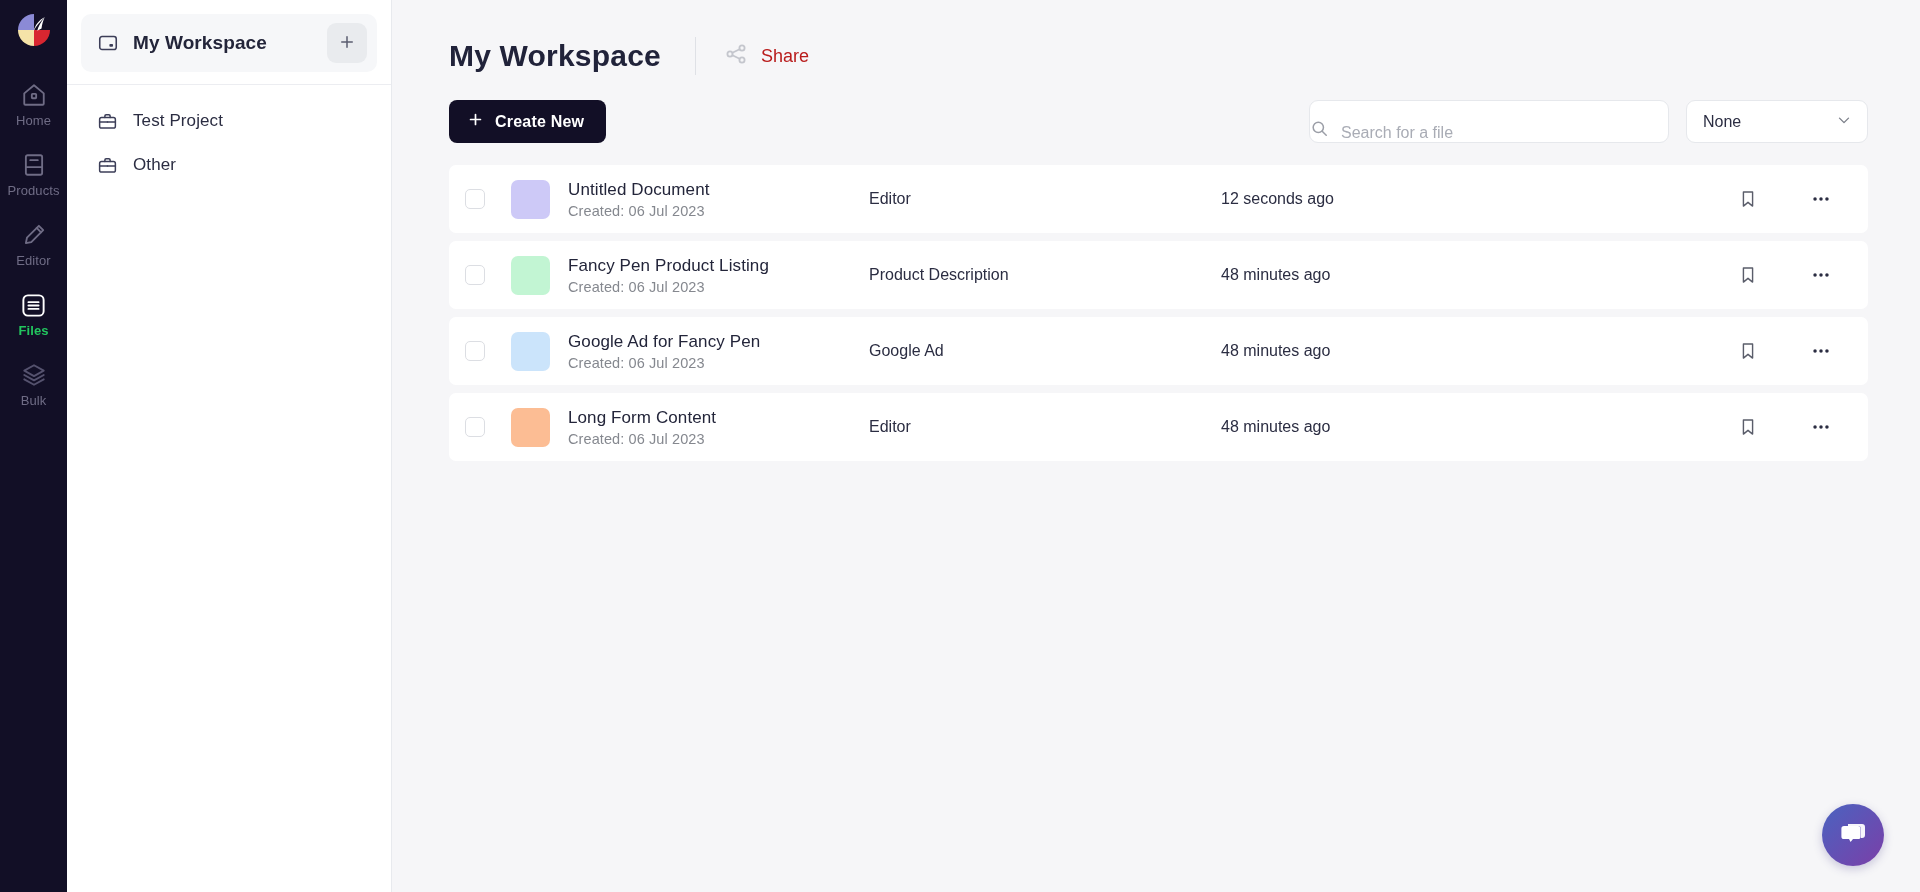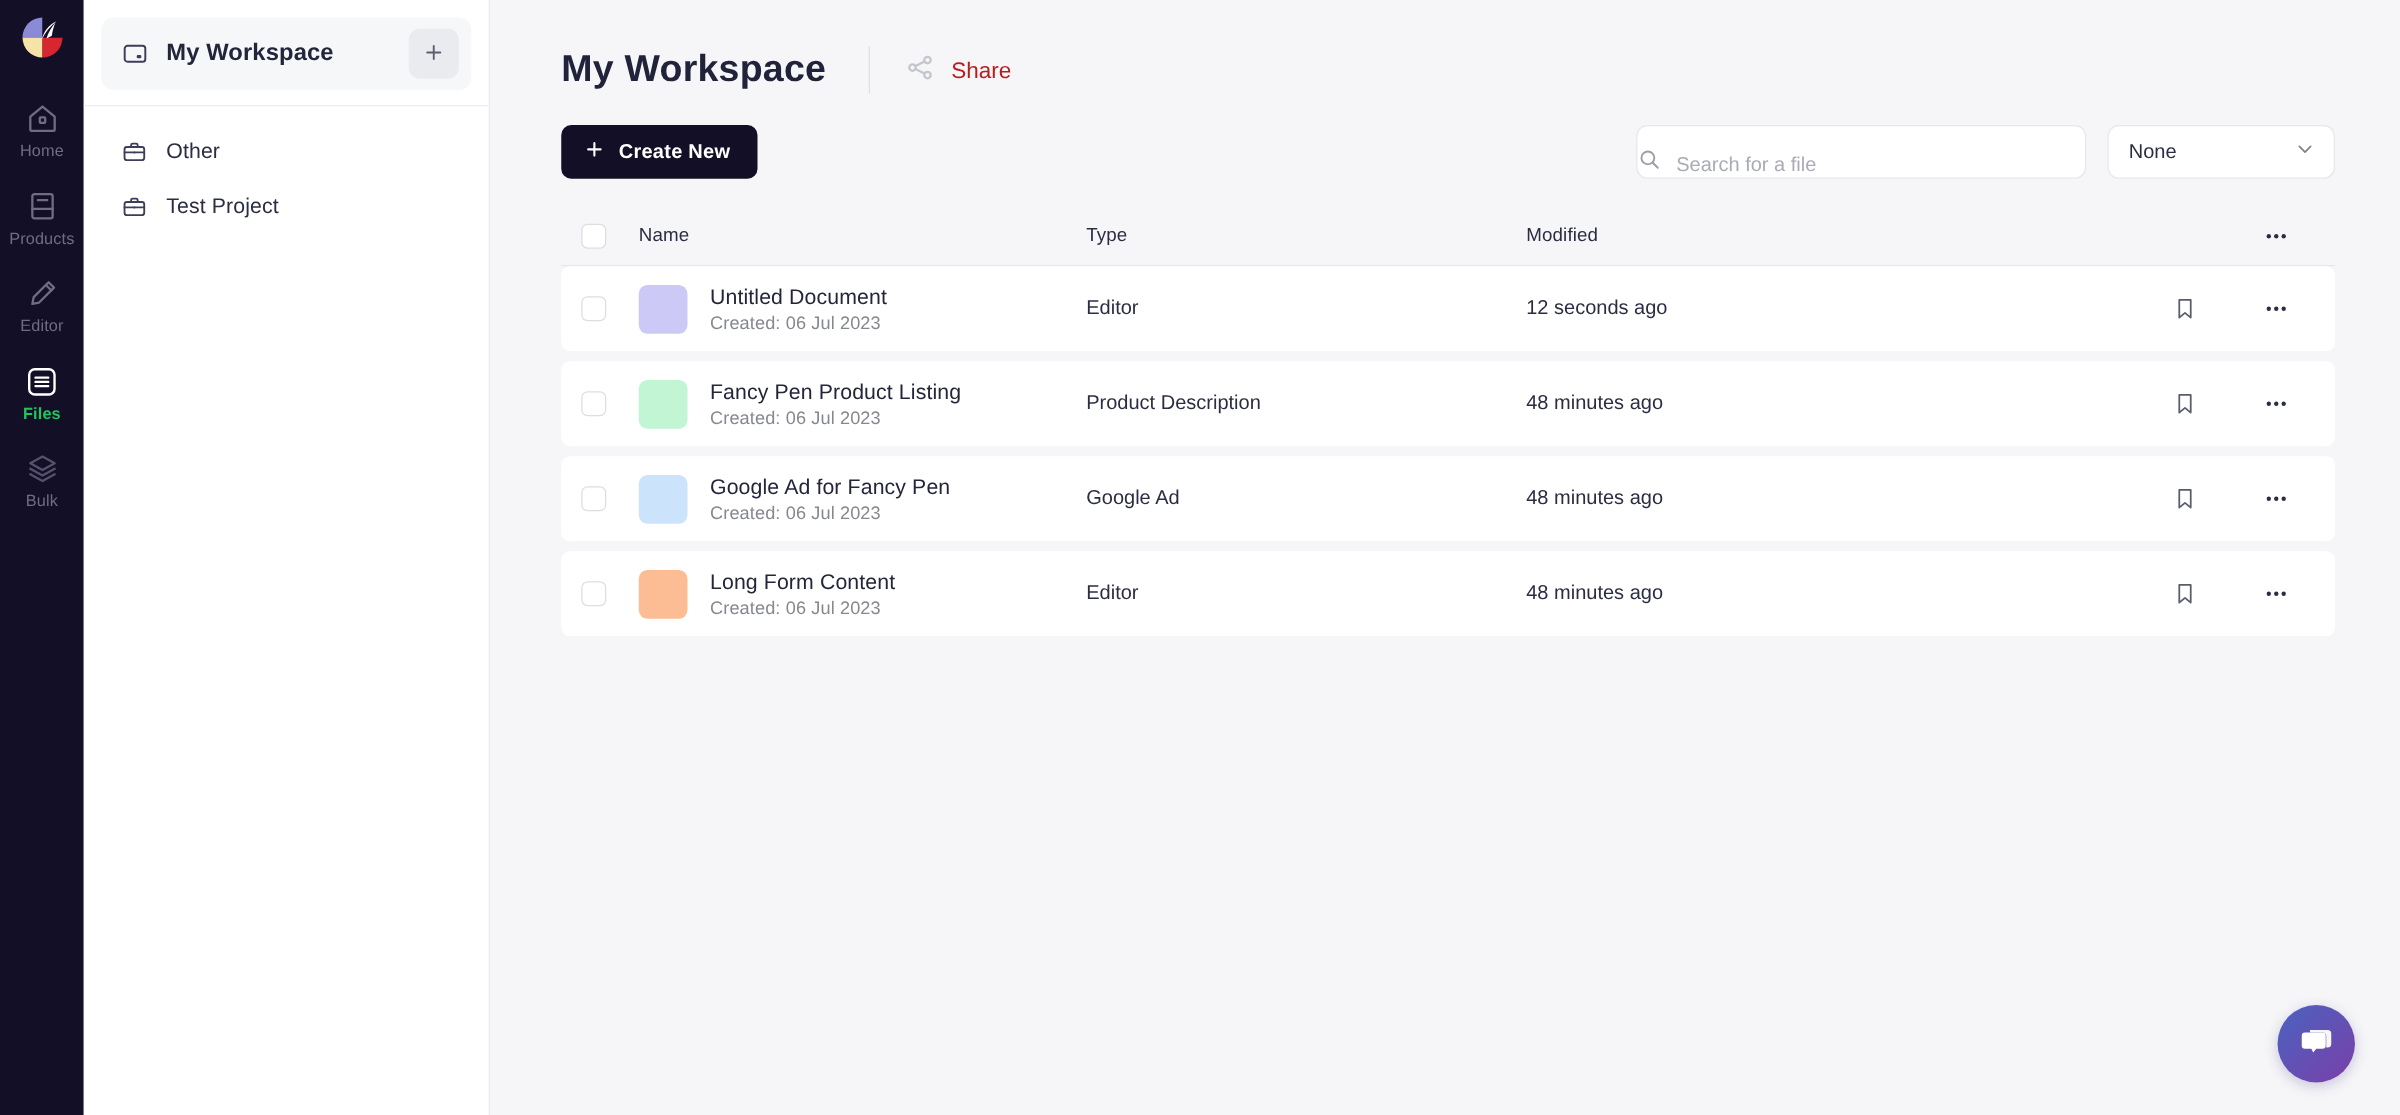--- a/index.html
+++ b/index.html
@@ -379,33 +379,33 @@
         <div class="ws-list">
           <div class="ws-item">
             <span class="ws-item-icon">
               <svg width="21" height="21" viewBox="0 0 24 24" fill="none" stroke="#3c3e58" stroke-width="1.7" stroke-linecap="round" stroke-linejoin="round">
                 <rect x="3" y="7.5" width="18" height="12" rx="2.2"></rect>
                 <path d="M9 7.5 V5.8 a1.4 1.4 0 0 1 1.4-1.4 h3.2 a1.4 1.4 0 0 1 1.4 1.4 V7.5"></path>
                 <path d="M3 12.5 h18"></path>
                 <circle cx="12" cy="12.6" r="0.9" fill="#3c3e58" stroke="none"></circle>
               </svg>
             </span>
-            <span class="ws-item-label">Other</span>
+            <span class="ws-item-label">Test Project</span>
           </div>
 
           <div class="ws-item">
             <span class="ws-item-icon">
               <svg width="21" height="21" viewBox="0 0 24 24" fill="none" stroke="#3c3e58" stroke-width="1.7" stroke-linecap="round" stroke-linejoin="round">
                 <rect x="3" y="7.5" width="18" height="12" rx="2.2"></rect>
                 <path d="M9 7.5 V5.8 a1.4 1.4 0 0 1 1.4-1.4 h3.2 a1.4 1.4 0 0 1 1.4 1.4 V7.5"></path>
                 <path d="M3 12.5 h18"></path>
                 <circle cx="12" cy="12.6" r="0.9" fill="#3c3e58" stroke="none"></circle>
               </svg>
             </span>
-            <span class="ws-item-label">Test Project</span>
+            <span class="ws-item-label">Other</span>
           </div>
         </div>
       </aside>
 
       <main class="main">
 
         <div class="main-head">
           <h1 class="main-title">My Workspace</h1>
           <div class="head-divider"></div>
           <div class="share-btn">
@@ -449,44 +449,20 @@
             <span>
               <svg width="18" height="18" viewBox="0 0 24 24" fill="none" stroke="#7d808a" stroke-width="1.8" stroke-linecap="round" stroke-linejoin="round">
                 <path d="M6 9.5 L12 15.5 L18 9.5"></path>
               </svg>
             </span>
           </div>
         </div>
 
         <div class="table">
 
-          <div class="t-head">
-            <div class="c-check">
-              <div class="checkbox"></div>
-            </div>
-            <div class="c-name">
-              <span class="th-label">Name</span>
-            </div>
-            <div class="c-type">
-              <span class="th-label">Type</span>
-            </div>
-            <div class="c-mod">
-              <span class="th-label">Modified</span>
-            </div>
-            <div class="c-bm"></div>
-            <div class="c-dots">
-              <span class="dots-btn">
-                <svg width="22" height="22" viewBox="0 0 24 24" fill="#2b2d42">
-                  <circle cx="5.5" cy="12" r="1.9"></circle>
-                    <circle cx="12" cy="12" r="1.9"></circle>
-                    <circle cx="18.5" cy="12" r="1.9"></circle>
-                </svg>
-              </span>
-            </div>
-          </div>
 
           <div class="t-row">
             <div class="c-check">
               <div class="checkbox"></div>
             </div>
             <div class="c-name">
               <div class="thumb" style="background:#cdc9f7"></div>
               <div>
                 <div class="name-title">Untitled Document</div>
                 <div class="name-sub">Created: 06 Jul 2023</div>

